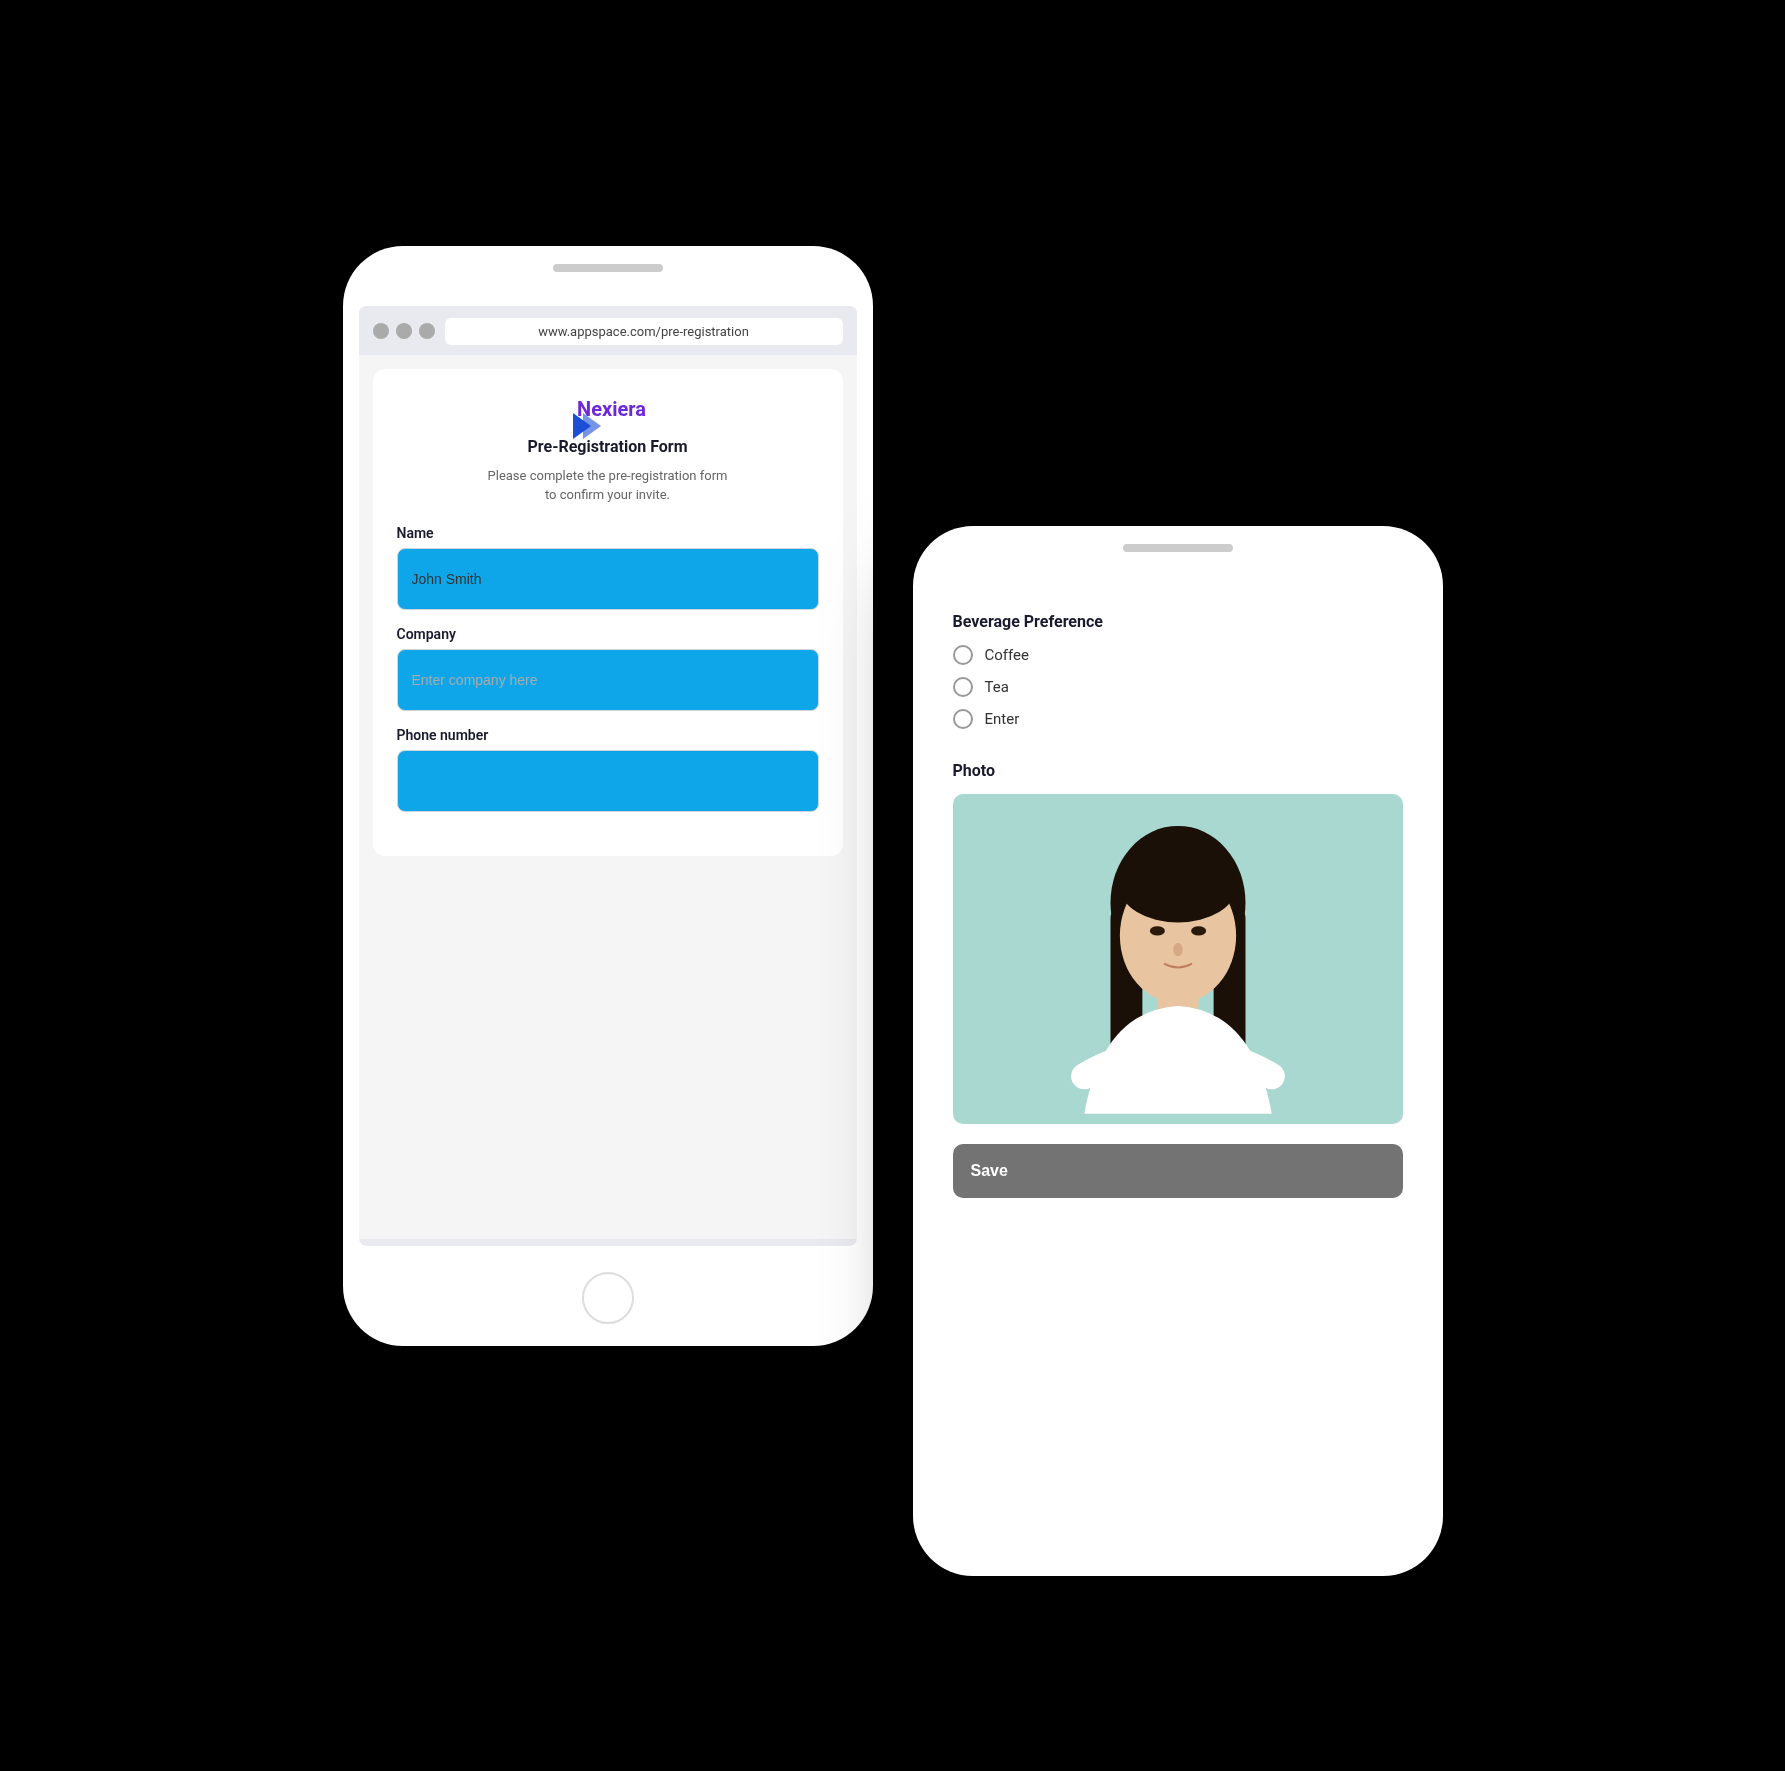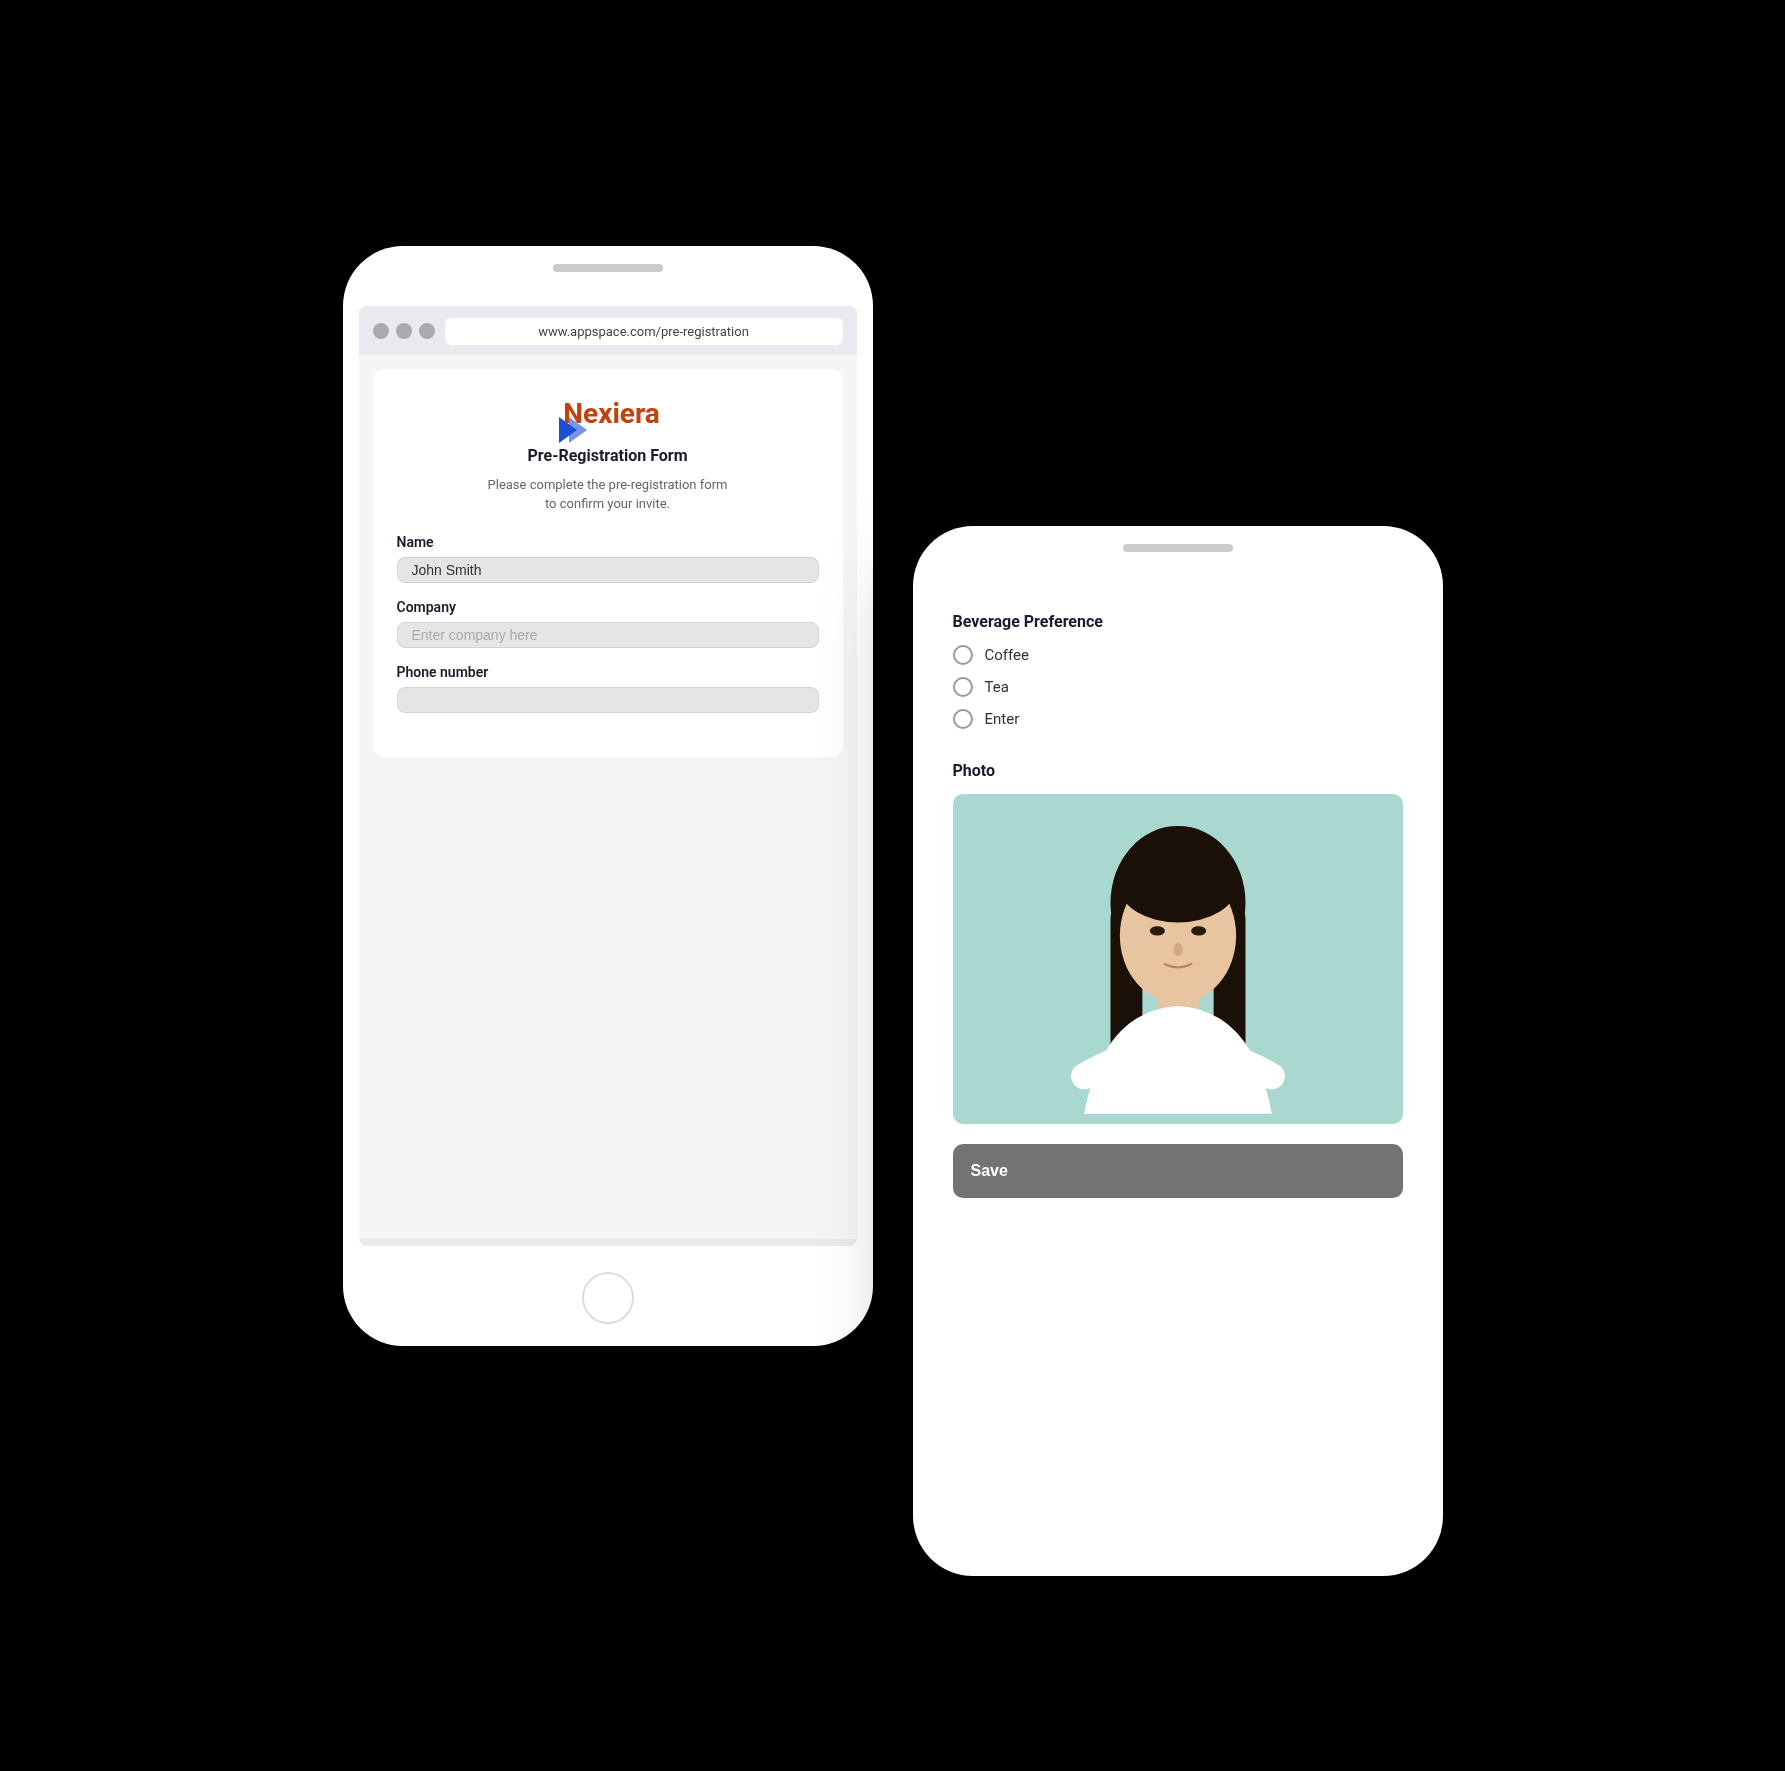--- a/index.html
+++ b/index.html
@@ -115,23 +115,23 @@
       height: 0;
       position: relative;
     }
 
     .logo-chevron svg {
       width: 34px;
       height: 34px;
     }
 
     .logo-text {
-      font-size: 28px;
+      font-size: 20px;
       font-weight: 700;
-      color: #c2410c;
+      color: #6d28d9;
     }
 
     .form-title {
       font-size: 16px;
       font-weight: 700;
       text-align: center;
       color: #1a1a2e;
       margin-bottom: 10px;
     }
 
@@ -152,25 +152,25 @@
       font-size: 14px;
       font-weight: 600;
       color: #1a1a2e;
       margin-bottom: 7px;
     }
 
     .form-input {
       width: 100%;
       border: 1.5px solid #d0d5dd;
       border-radius: 8px;
-      padding: 4px 14px;
+      padding: 22px 14px;
       font-size: 14px;
       color: #333;
       outline: none;
-      background: #e5e5e5;
+      background: #0ea5e9;
     }
 
     .form-input::placeholder {
       color: #aaa;
     }
 
     .phone-left .phone-home-btn {
       position: absolute;
       bottom: 22px;
       left: 50%;

